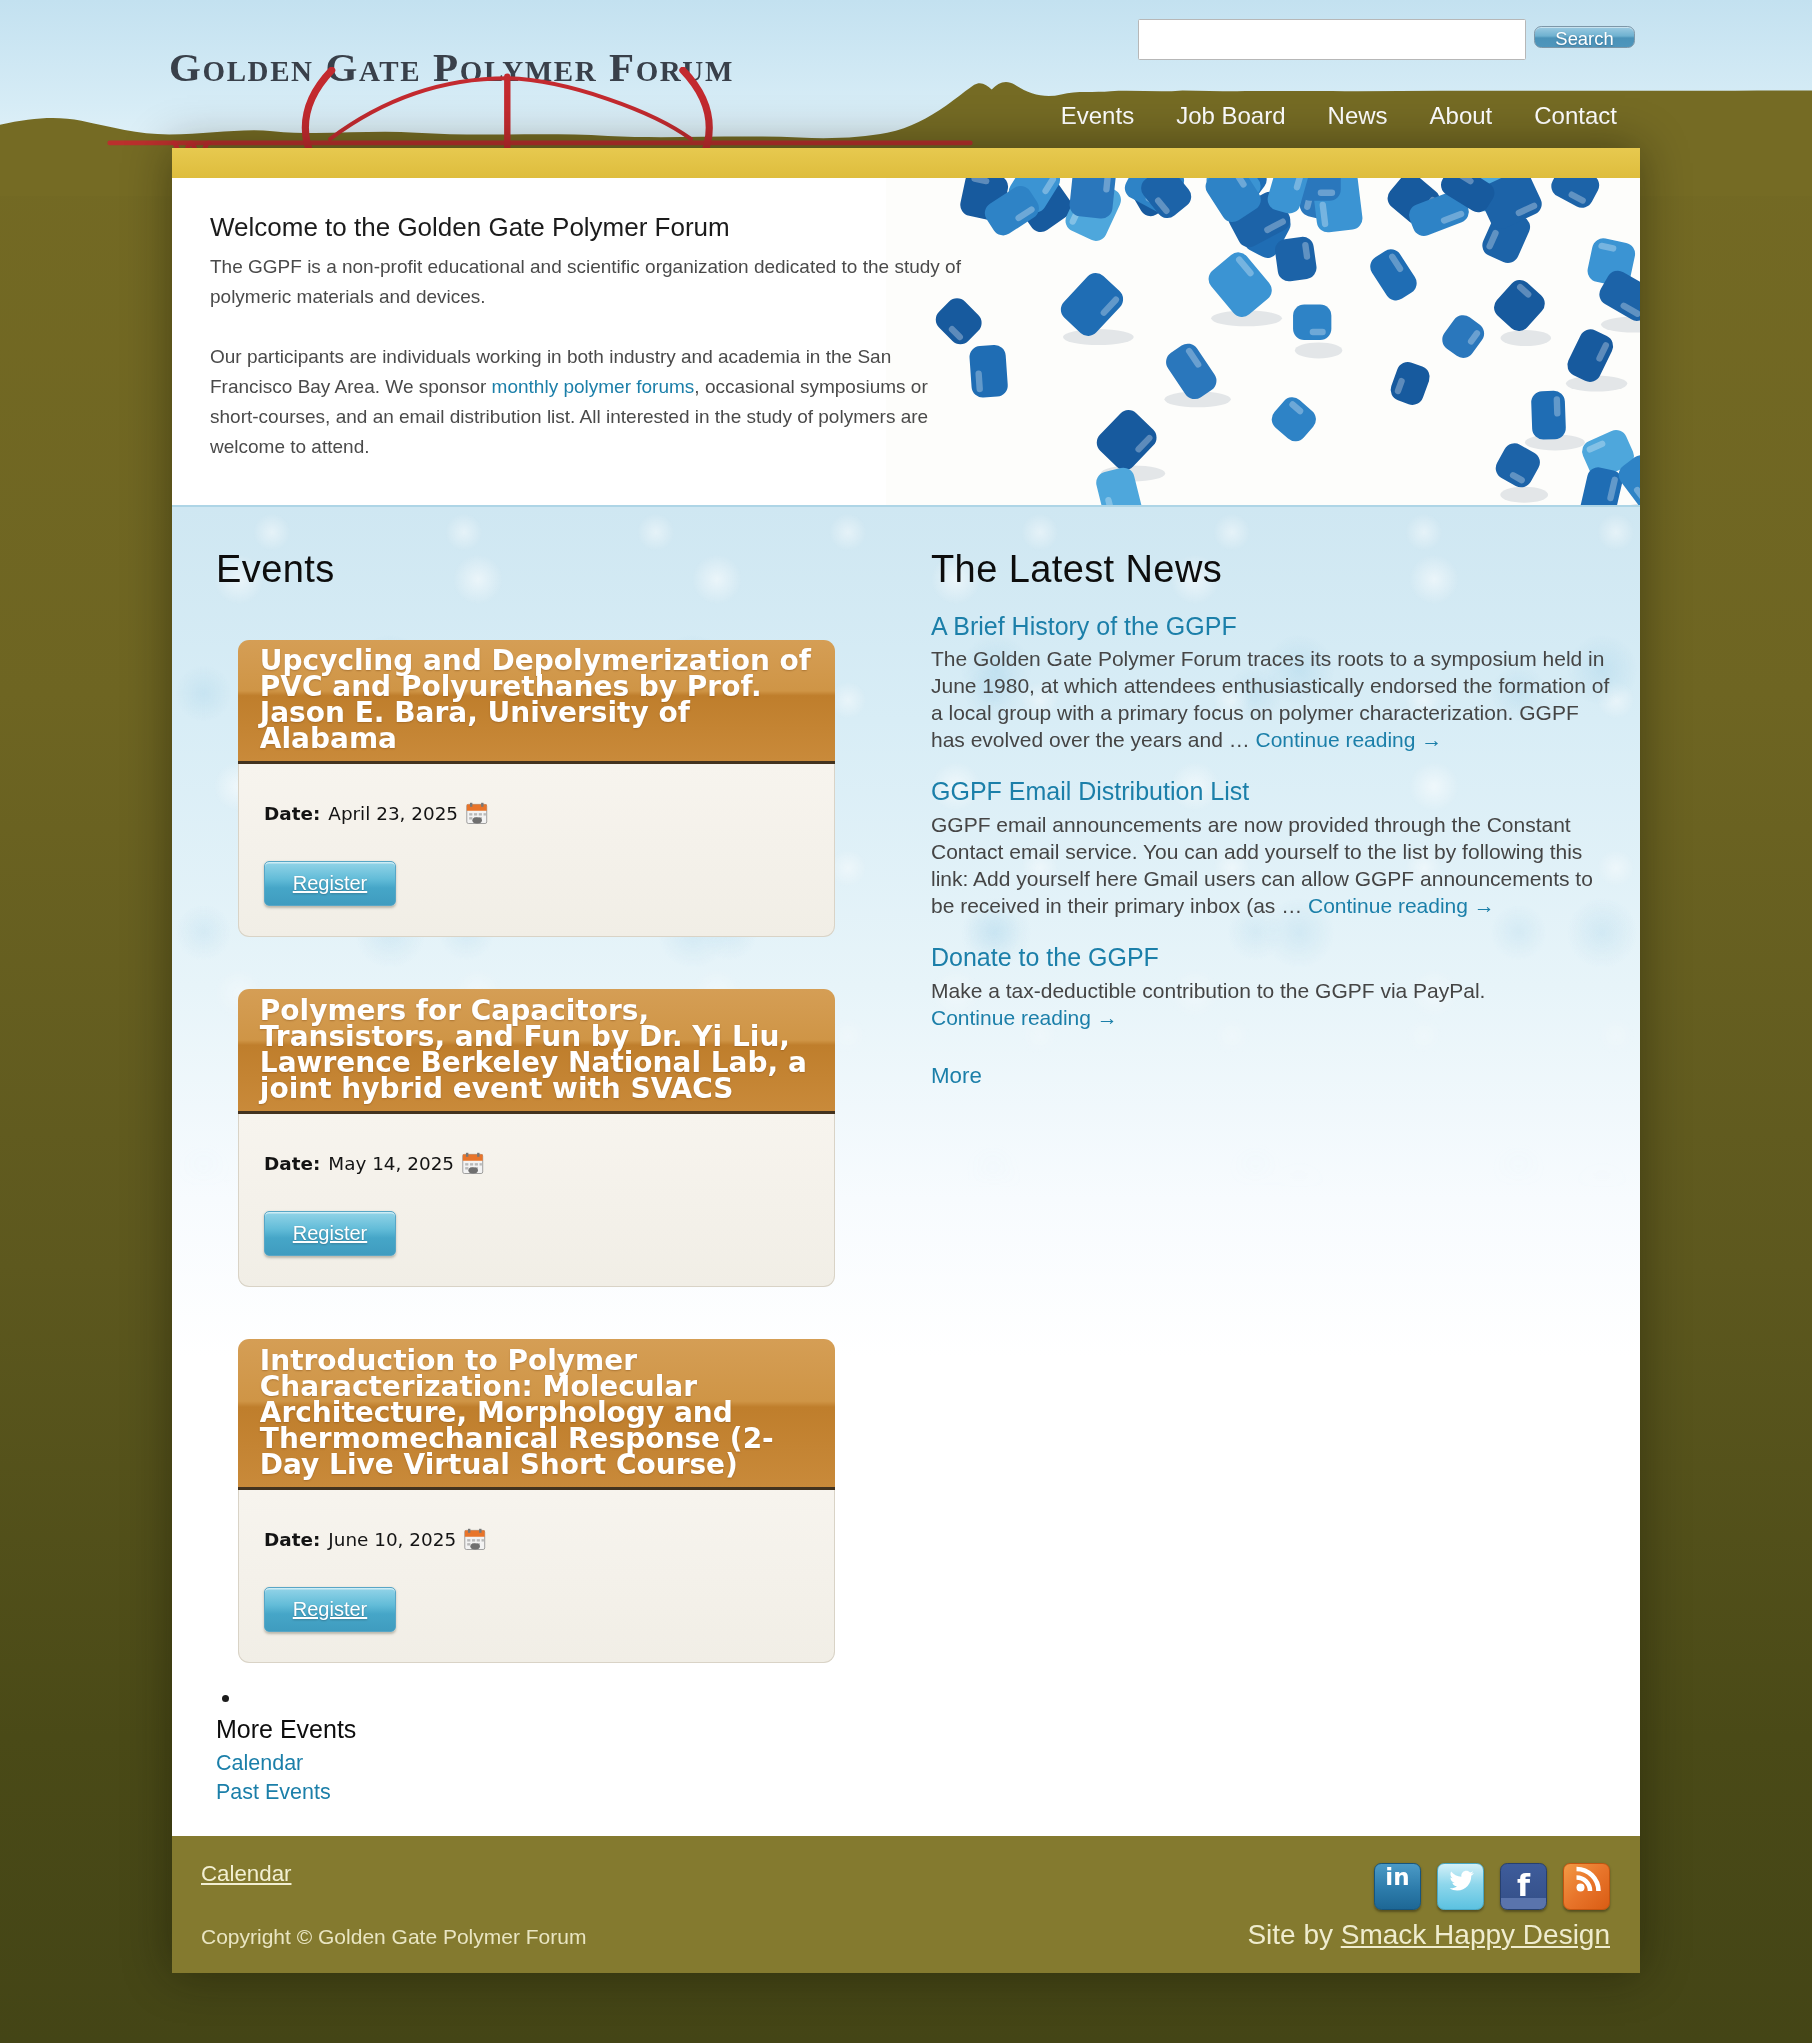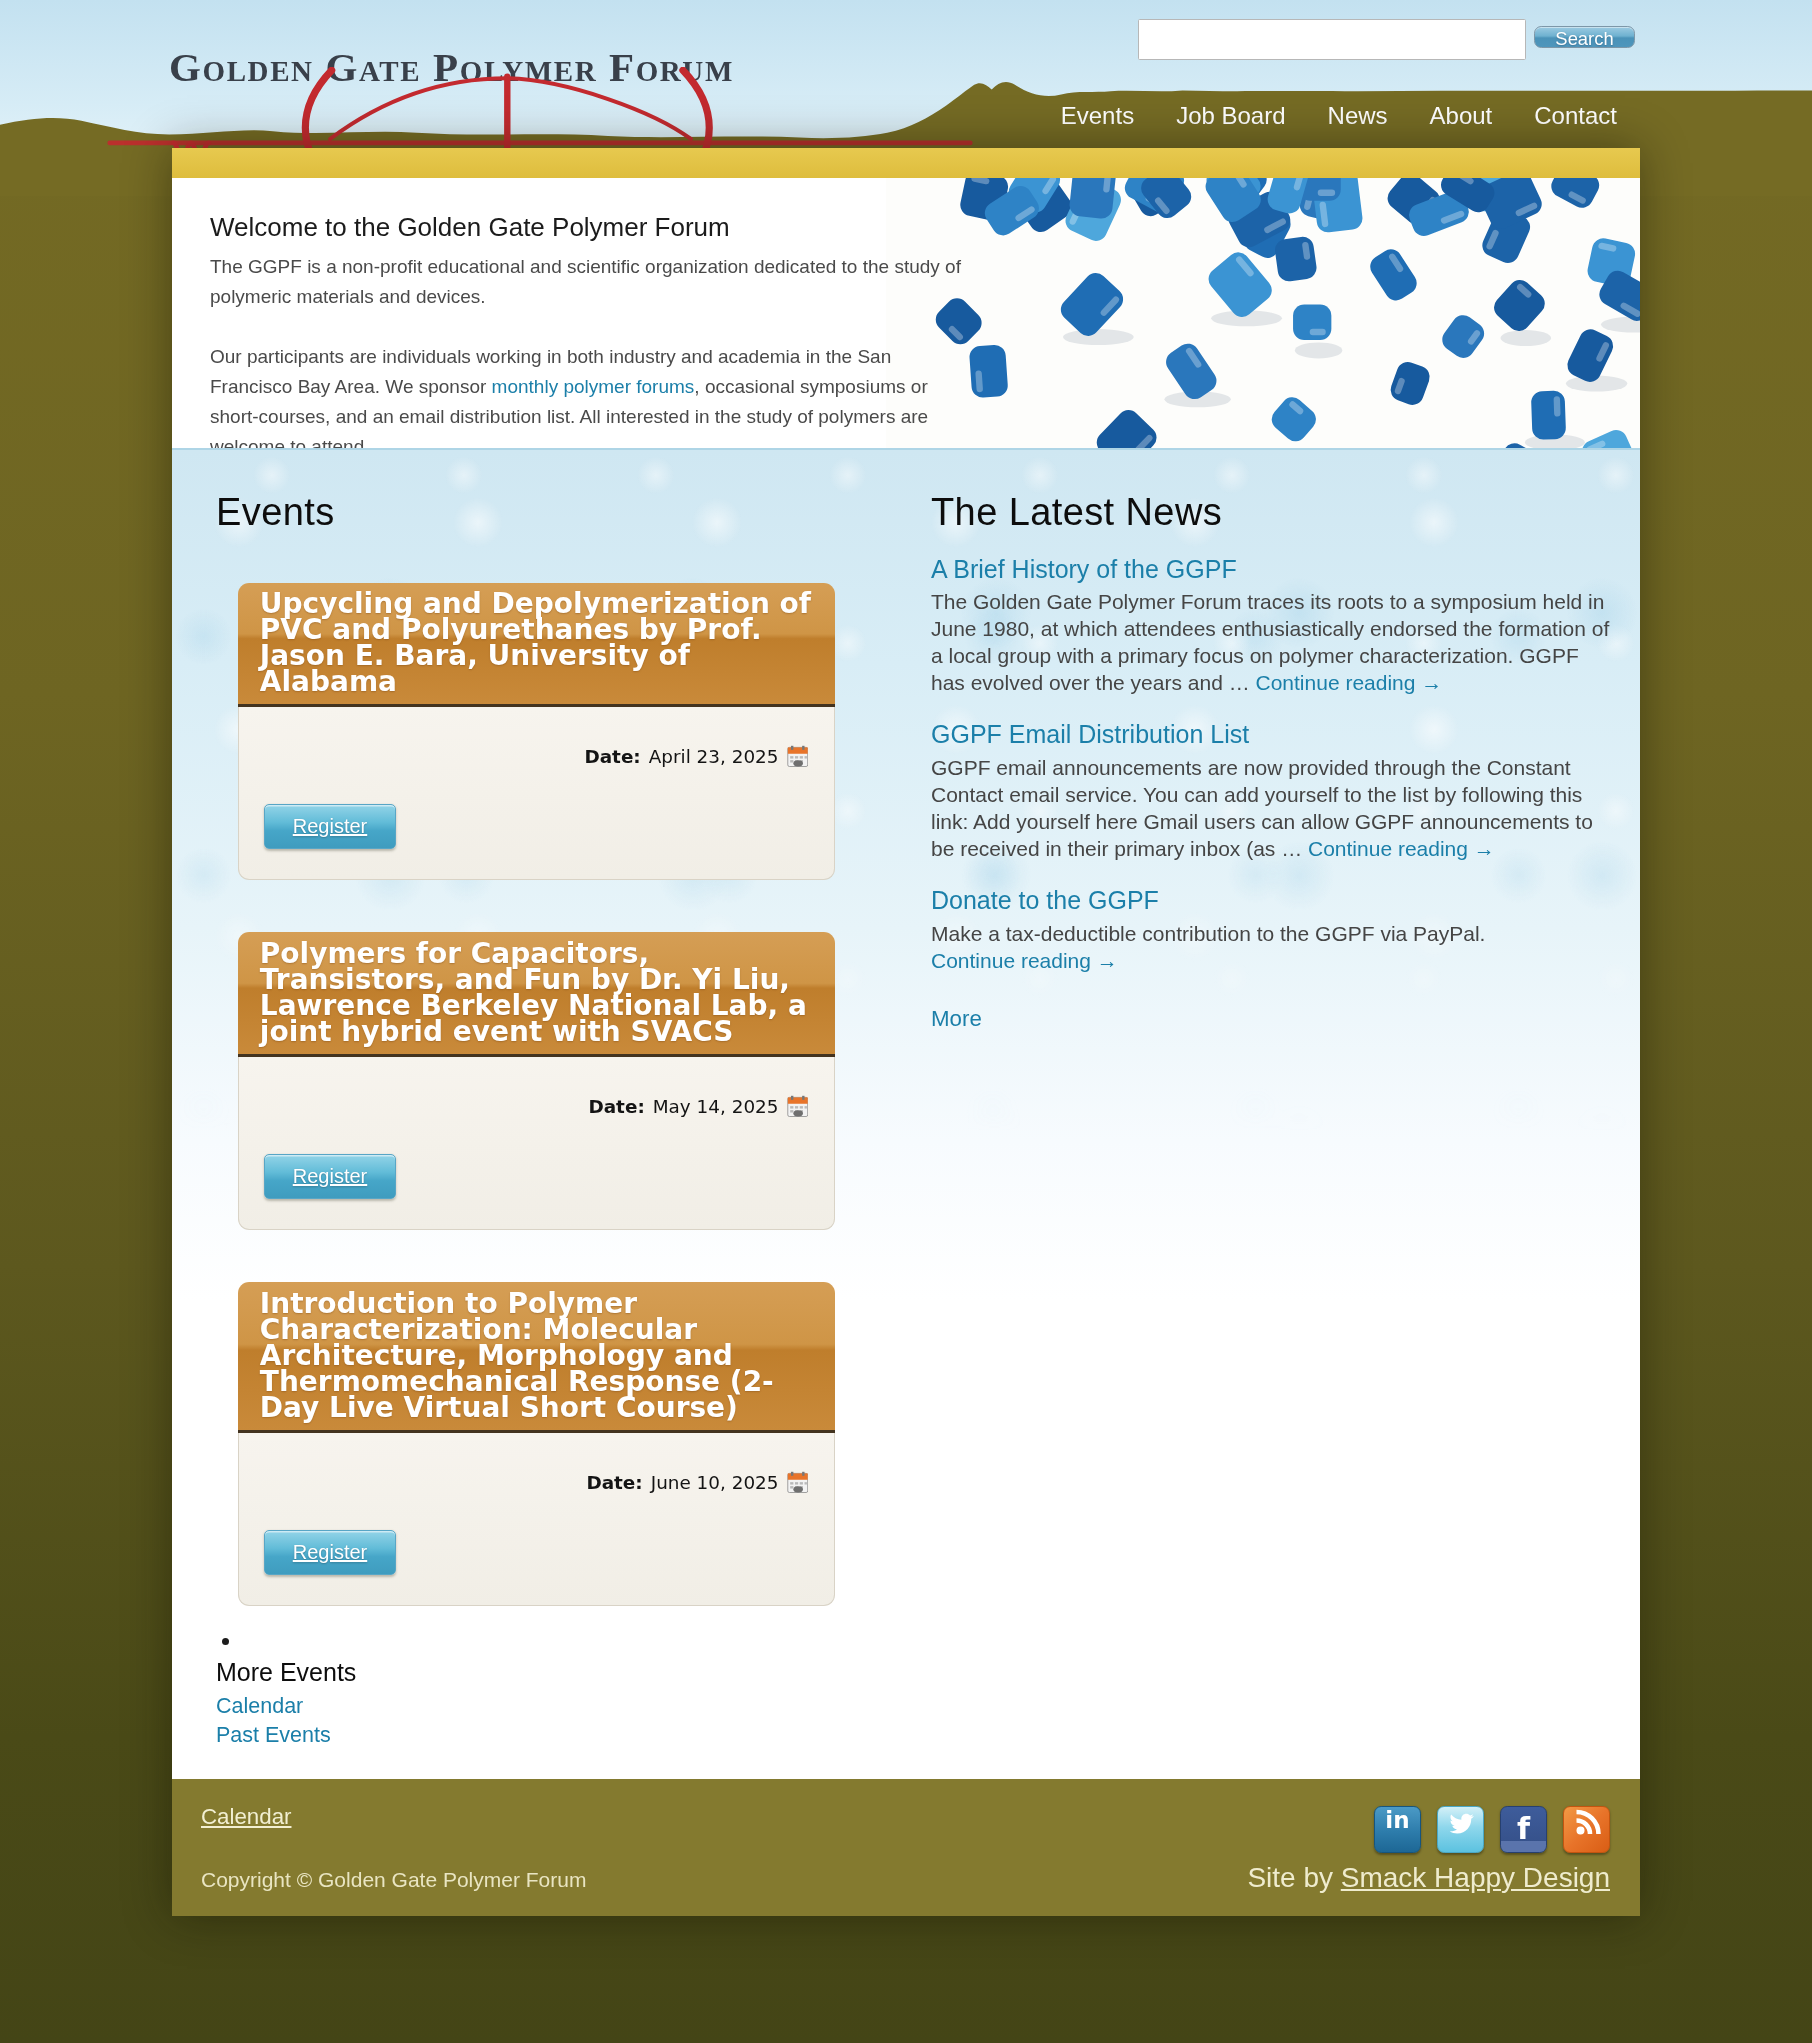--- a/index.html
+++ b/index.html
@@ -18,21 +18,21 @@
     background:#fff;border:1.6px solid #b7b7b7;border-radius:1.6px;font-size:21px;padding:0 11.2px;outline:none;}
   .search-btn{position:absolute;left:1534px;top:25.5px;width:101px;height:22px;border-radius:7.2px;
     border:1.6px solid #7d97a8;background:linear-gradient(180deg,#9ccbe2 0%,#6fb1d0 45%,#4a92b8 55%,#4f96bc 100%);
     color:#fff;font-family:"Liberation Sans",sans-serif;font-size:18.4px;cursor:pointer;
     box-shadow:inset 0 0.8px 0 rgba(255,255,255,.6);text-shadow:0 0.8px 1.6px rgba(50,90,120,.5);}
   .nav{position:absolute;top:102px;right:195px;display:flex;gap:42px;}
   .nav a{color:#ffffff;font-size:24px;text-decoration:none;cursor:pointer;}
   
   .content{position:absolute;left:172px;top:148px;width:1468px;box-shadow:0 0 44px rgba(15,15,2,.45);}
   .yellow-band{height:29.5px;background:linear-gradient(180deg,#e7c94f,#debd3d);}
-  .welcome{position:relative;height:270px;background:#ffffff;overflow:hidden;}
+  .welcome{position:relative;height:327px;background:#ffffff;overflow:hidden;}
   .welcome-text{position:absolute;left:38px;top:0;width:758px;}
   .welcome-text h1{margin:34px 0 9.6px;font-size:26px;font-weight:500;color:#1b1b1b;}
   .welcome-text p{margin:0 0 30px;font-size:19px;line-height:30px;color:#4a4a4a;}
   .pellets{position:absolute;right:0;top:0;width:754px;height:354px;background:#fdfdfb;}
   .pellets svg{display:block;width:100%;height:100%;}
   .tlink{color:#1b7fa9;text-decoration:none;cursor:pointer;}
   
   .main-lower{position:relative;min-height:1331px;box-sizing:border-box;border-top:2.4px solid #aed5e6;
     background:linear-gradient(180deg,#cfe7f2 0%,#d8edf6 16%,#e7f4f9 36%,#f7fbfe 52%,#ffffff 64%);}
   .main-lower::before{content:'';position:absolute;left:0;top:0;width:100%;height:758px;pointer-events:none;
@@ -51,21 +51,21 @@
   
   .card{width:597px;margin:49px 0 0 21.5px;border-radius:11.2px;}
   .card+.card{margin-top:52px;}
   .card-head{background:linear-gradient(180deg,#d59e55 0%,#cf9546 42%,#bf7e2c 46%,#c98a3a 100%);
     border-radius:11.2px 11.2px 0 0;border-bottom:3.2px solid #43331f;padding:8.8px 22.3px;
     color:#fff;font-family:"DejaVu Sans",sans-serif;font-weight:bold;font-size:28px;line-height:26px;
     text-shadow:0 0.8px 1.6px rgba(120,70,20,.4);box-sizing:border-box;}
   .card-body{background:linear-gradient(180deg,#f7f4ee,#f1eee6);border:1.6px solid #d9d3c6;border-top:none;
     border-radius:0 0 11.2px 11.2px;padding:38px 25.5px 30px;box-sizing:border-box;}
   .date-row{display:flex;align-items:center;gap:8px;font-family:"DejaVu Sans",sans-serif;
-    font-size:18.4px;color:#141414;justify-content:flex-end;}
+    font-size:18.4px;color:#141414;}
   .date-label{font-weight:bold;}
   .cal-icon{flex:0 0 auto;}
   .register{display:block;margin-top:37px;width:132px;height:45px;border-radius:5px;
     border:1.6px solid #58a6c6;background:linear-gradient(180deg,#93d4e8 0%,#62bcd8 40%,#46a6c8 60%,#3f9cbf 100%);
     color:#fff;font-size:20px;font-family:"Liberation Sans",sans-serif;cursor:pointer;
     box-shadow:inset 0 1.6px 0 rgba(255,255,255,.55),0 1.6px 2.4px rgba(60,60,40,.3);
     text-shadow:0 0.8px 1.6px rgba(40,90,110,.55);text-decoration:underline;}
   .more-events{margin:32px 0 0 0;}
   .bullet{width:7.2px;height:7.2px;border-radius:50%;background:#1c1c1c;margin:0 0 12.8px 5.6px;}
   .me-heading{font-size:25px;color:#0d0d0d;margin:0 0 4.8px;}

